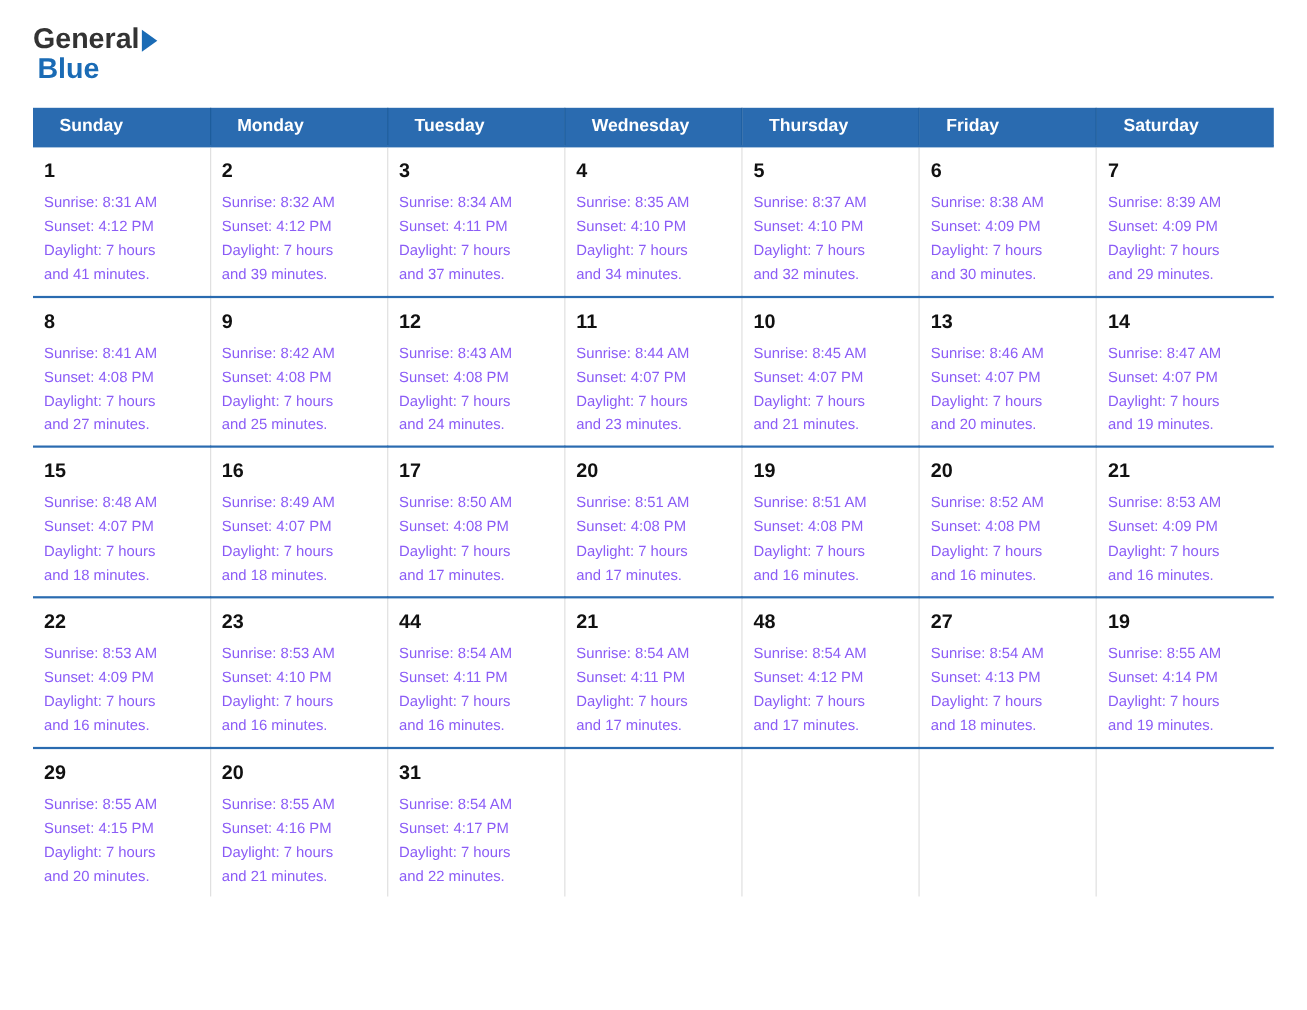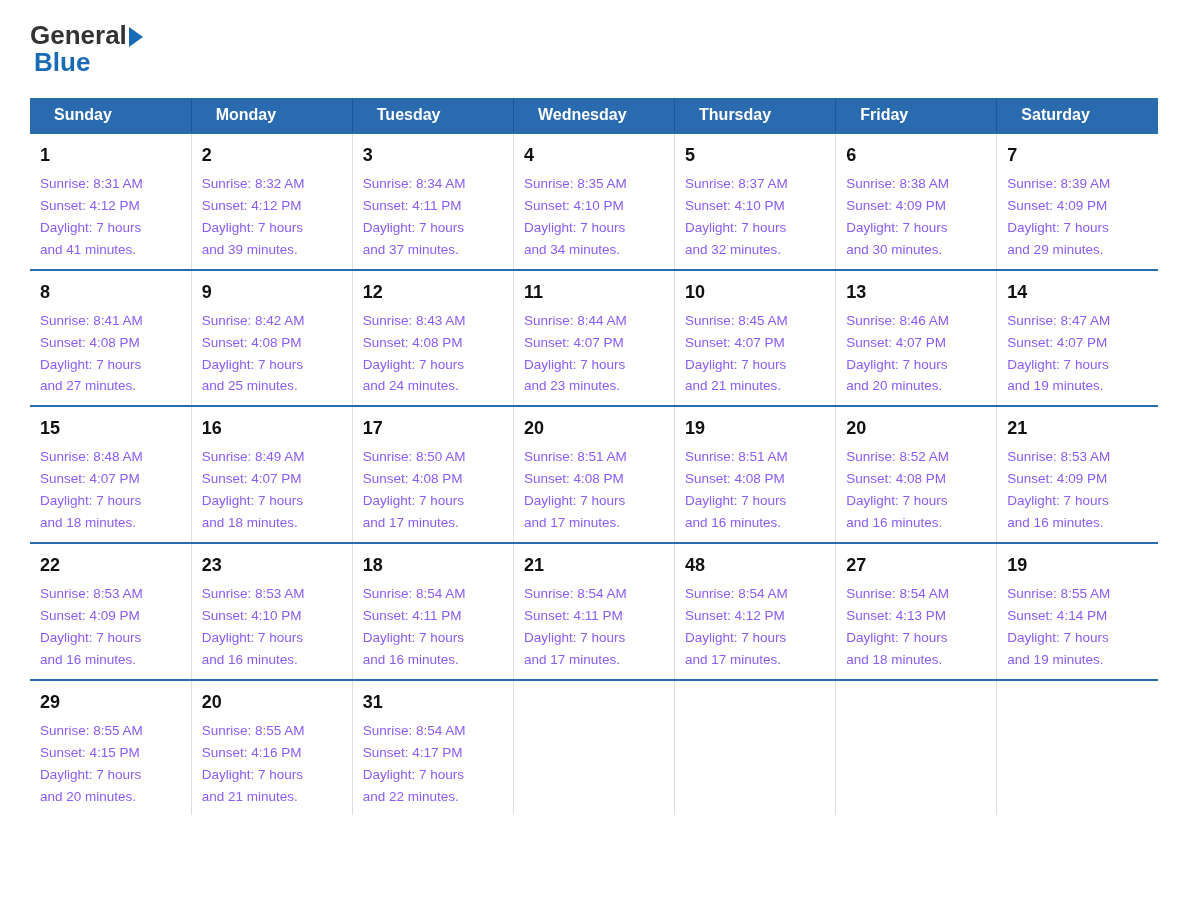--- a/index.html
+++ b/index.html
@@ -230,21 +230,21 @@
         <tr>
           <td>
           <span class="day-num">22</span>
           <span class="day-info">Sunrise: 8:53 AM<br>Sunset: 4:09 PM<br>Daylight: 7 hours<br>and 16 minutes.</span>
         </td>
           <td>
           <span class="day-num">23</span>
           <span class="day-info">Sunrise: 8:53 AM<br>Sunset: 4:10 PM<br>Daylight: 7 hours<br>and 16 minutes.</span>
         </td>
           <td>
-          <span class="day-num">18</span>
+          <span class="day-num">44</span>
           <span class="day-info">Sunrise: 8:54 AM<br>Sunset: 4:11 PM<br>Daylight: 7 hours<br>and 16 minutes.</span>
         </td>
           <td>
           <span class="day-num">21</span>
           <span class="day-info">Sunrise: 8:54 AM<br>Sunset: 4:11 PM<br>Daylight: 7 hours<br>and 17 minutes.</span>
         </td>
           <td>
           <span class="day-num">48</span>
           <span class="day-info">Sunrise: 8:54 AM<br>Sunset: 4:12 PM<br>Daylight: 7 hours<br>and 17 minutes.</span>
         </td>

